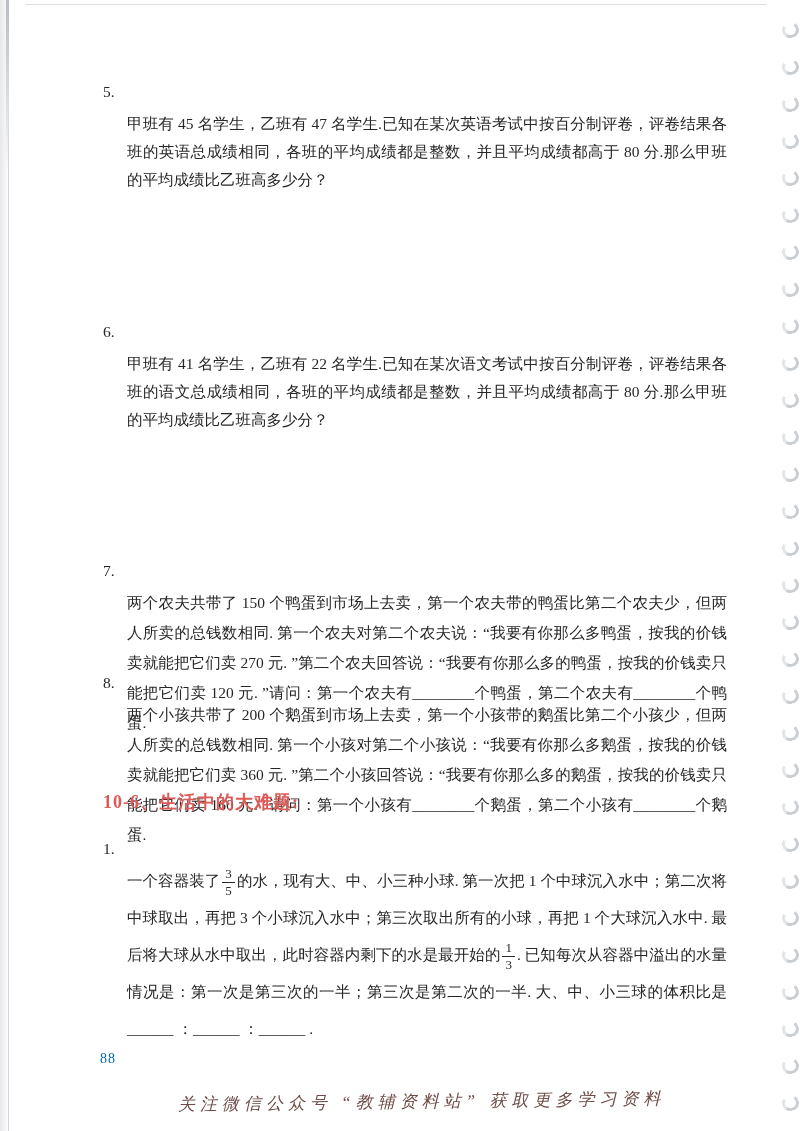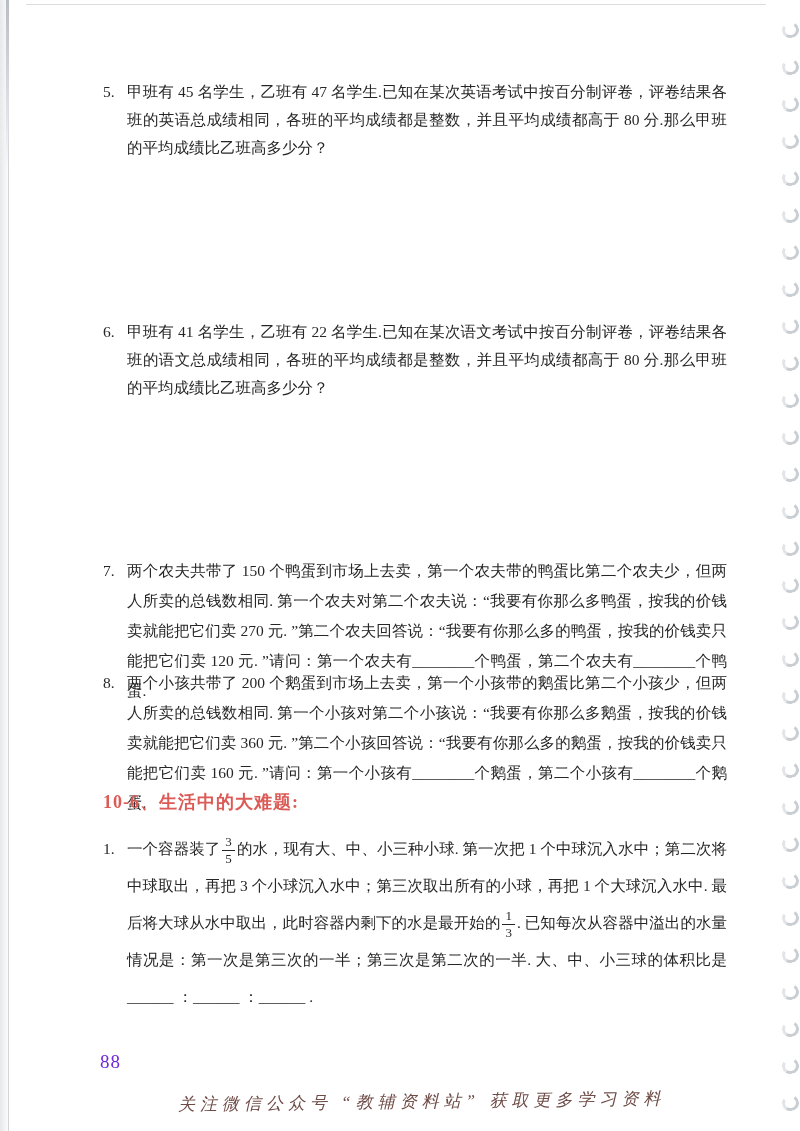--- a/index.html
+++ b/index.html
@@ -39,21 +39,21 @@
     opacity:.9;
   }
 
   
   .problem {
     position:absolute; left:103px; width:624px;
     display:flex; align-items:flex-start;
     font-size:15.5px;
   }
   .problem .pnum { flex:0 0 24px; white-space:nowrap; }
-  .problem .ptext { flex:1 1 auto; text-align:justify; }
+  .problem .ptext { flex:1 1 auto; text-align:justify;margin-top:32px; }
   .lh28 { line-height:28px; }
   .lh30 { line-height:30px; }
   .lh37 { line-height:37px; }
 
   
   .section-heading {
     position:absolute; left:103px; top:790px;
     font-size:18px; font-weight:bold; letter-spacing:1px;
   }
 
@@ -62,21 +62,21 @@
     display:inline-block; vertical-align:-9px;
     text-align:center; line-height:1.05;
     font-size:13px; margin:0 2px;
   }
   .frac .num { display:block; padding:0 3px 1px; border-bottom:1.5px solid #262626; }
   .frac .den { display:block; padding:1px 3px 0; }
 
   
   .page-number {
     position:absolute; left:100px; top:1051px;
-    font-size:19px; color:#6d28d9; letter-spacing:1px;
+    font-size:14px; color:#0369a1; letter-spacing:1px;
   }
   .watermark {
     position:absolute; left:178px; top:1090px; width:490px;
     font-size:17px; font-style:italic; letter-spacing:5px;
     color:#6e4b46; white-space:nowrap;
     transform:rotate(-0.7deg);
   }
 </style>
 </head>
 <body>

